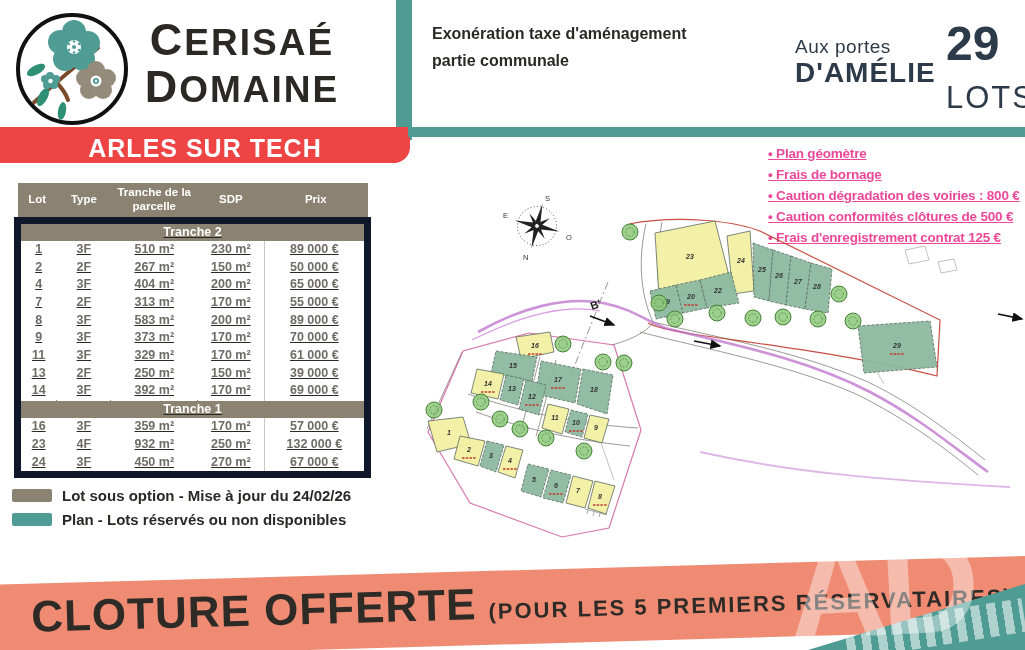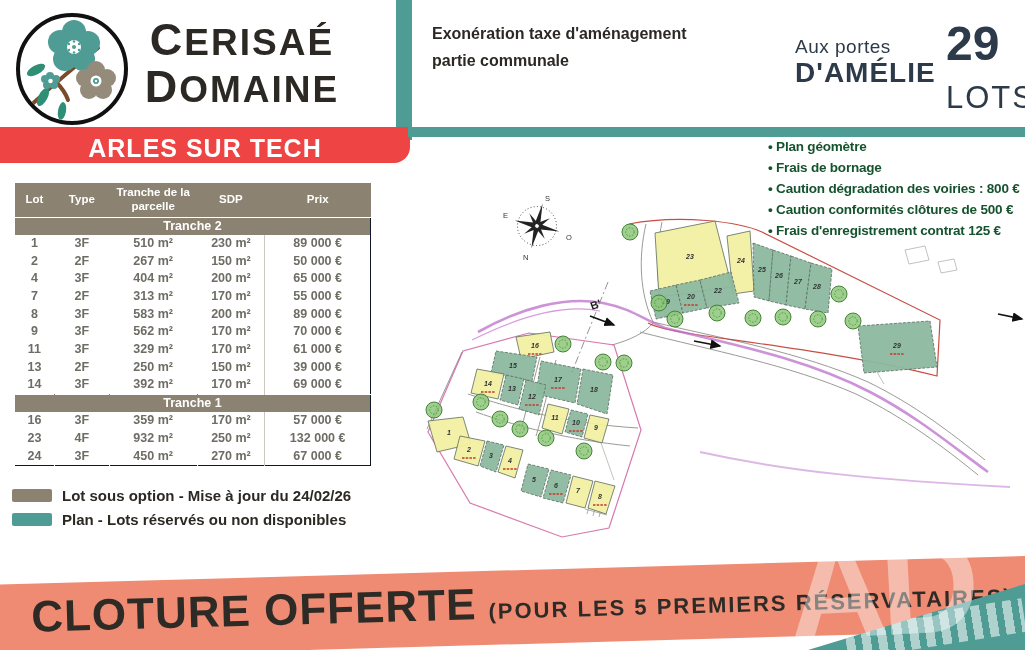--- a/index.html
+++ b/index.html
@@ -27,24 +27,24 @@
   .lot-table-wrap{position:absolute;left:14px;top:183px;width:357px;}
   table.lots{border-collapse:collapse;width:357px;font-size:12.5px;}
   table.lots th{background:#8b8271;color:#fff;font-size:11.5px;font-weight:700;
                 padding:3px 1px;line-height:1.2;}
   table.lots td{color:#6e6c64;font-weight:700;text-align:center;padding:1px 0;line-height:1.25;
                 border-left:1px solid transparent;}
   table.lots tr.data-row td{background:#fff;}
   table.lots tr.data-row td:last-child{border-left:1px solid #c9c7c0;margin-top:28px;}
   table.lots tr.section-row td{background:#8b8271;color:#fff;font-size:12.5px;padding:1px 0;
                 border-top:1px solid #fff;}
-  table.lots tbody{border:1px solid #0f172a;}
+  table.lots tbody{border:7px solid #0f172a;text-decoration:underline;}
   
-  .fees{position:absolute;left:768px;top:136px;width:258px;list-style:none;margin:0;padding:0;
-        font-weight:800;font-size:13.5px;line-height:21px;color:#14532d;letter-spacing:-.2px;}
+  .fees{position:absolute;left:768px;top:143px;width:258px;list-style:none;margin:0;padding:0;
+        font-weight:800;font-size:13.5px;line-height:21px;color:#ec4899;letter-spacing:-.2px;text-decoration:underline;}
   .fees li::before{content:"• ";}
   
   .legend{position:absolute;left:12px;top:487px;}
   .legend-row{display:flex;align-items:center;margin-bottom:7px;}
   .legend-swatch{width:40px;height:13px;border-radius:2px;margin-right:10px;flex:0 0 auto;}
   .legend-label{font-weight:800;font-size:15px;color:#2c2925;}
   
   .map{position:absolute;left:410px;top:140px;}
   
   .sliver{position:absolute;z-index:1;}
@@ -197,21 +197,21 @@
           <tr class="data-row">
             <td>8</td>
             <td>3F</td>
             <td>583 m²</td>
             <td>200 m²</td>
             <td>89 000 €</td>
           </tr>
           <tr class="data-row">
             <td>9</td>
             <td>3F</td>
-            <td>562 m²</td>
+            <td>373 m²</td>
             <td>170 m²</td>
             <td>70 000 €</td>
           </tr>
           <tr class="data-row">
             <td>11</td>
             <td>3F</td>
             <td>329 m²</td>
             <td>170 m²</td>
             <td>61 000 €</td>
           </tr>

